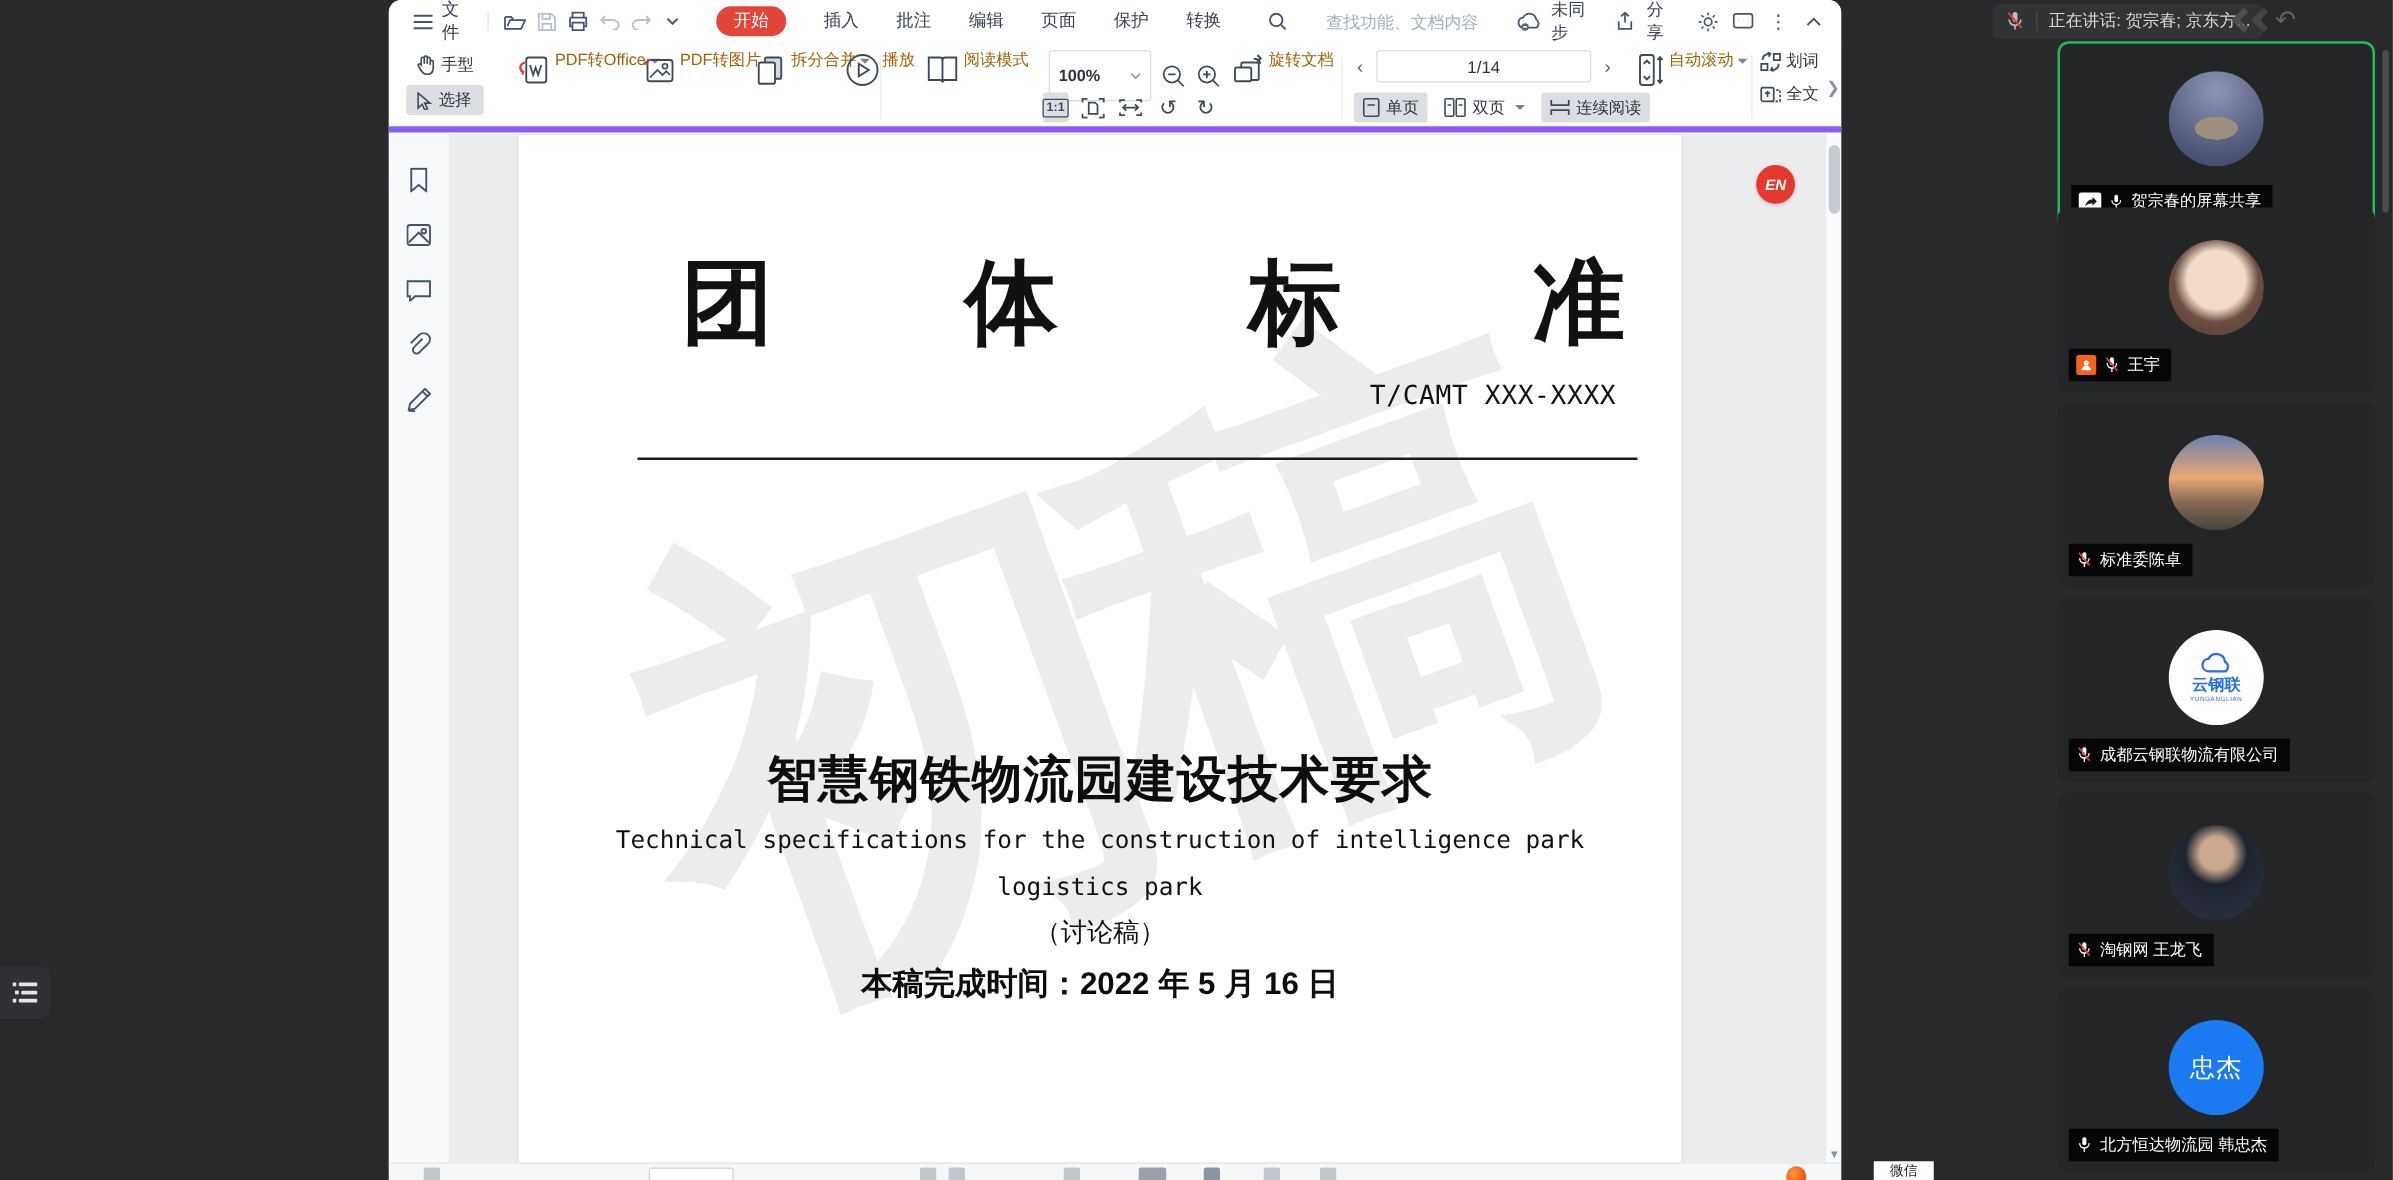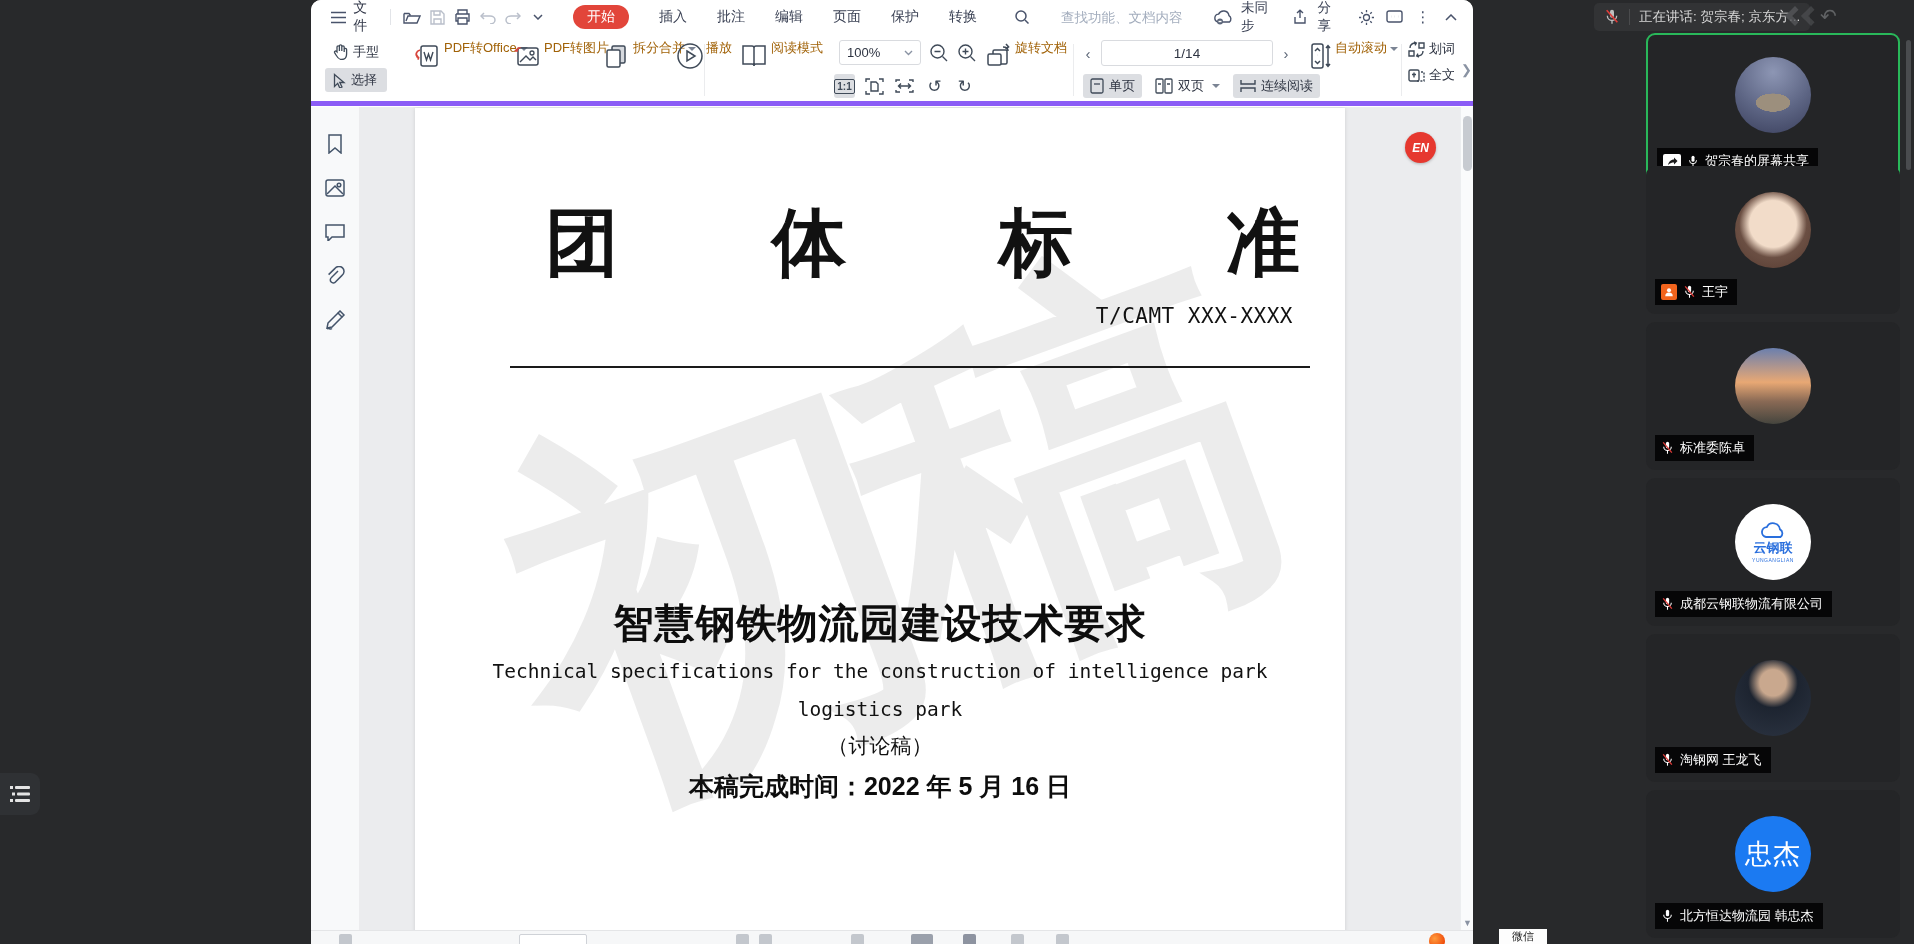--- a/index.html
+++ b/index.html
@@ -36,22 +36,22 @@
   .small-btns { position:absolute; left:14px; top:6px; display:flex; flex-direction:column; gap:4px; }
   .sbtn { display:flex; align-items:center; gap:5px; font-size:13px; color:#2e3442;
     padding:3px 8px; border-radius:3px; white-space:nowrap; }
   .sbtn.on { background:#dcdee2; }
   .bigbtn { position:absolute; top:5px; width:96px; display:flex; flex-direction:row;
     gap:2px; color:#a16207; font-size:13px; white-space:nowrap; }
   .bigbtn .ic { height:34px; display:flex; align-items:center; justify-content:center; }
   .caret { display:inline-block; width:0; height:0; border-left:4px solid transparent;
     border-right:4px solid transparent; border-top:4px solid #7b8494; margin-left:3px; vertical-align:middle;}
   .zoomrow { position:absolute; left:528px; top:6px; display:flex; align-items:center; gap:8px; }
-  .zoomsel { width:82px; height:25px; border:1px solid #d9dbdf; border-radius:3px;
-    display:flex; align-items:center; justify-content:space-between; padding:0 7px; font-size:13px; color:#2e3442; }
+  .zoomsel { width:82px; height:41px; border:1px solid #d9dbdf; border-radius:3px;
+    display:flex; align-items:center; justify-content:space-between; padding:0 7px; font-size:13px; color:#2e3442;font-weight:bold; }
   .viewrow { position:absolute; left:523px; top:40px; display:flex; align-items:center; gap:9px; }
   .vr-ic { width:21px; height:24px; display:flex; align-items:center; justify-content:center;
     border-radius:3px; color:#3f4a58; }
   .vr-ic.on { background:#dcdee2; }
   .one2one { font-size:10px; border:1.4px solid #3f4a58; border-radius:2px; padding:1px 2px; font-weight:bold; }
   .rot { font-size:17px; color:#3f4a58; }
   .pagenav { position:absolute; left:770px; top:6px; display:flex; align-items:center; gap:6px; }
   .pagebox { width:172px; height:26px; border:1px solid #d9dbdf; border-radius:3px;
     text-align:center; font-size:13.5px; color:#2e3442; outline:none;
     font-family:"Liberation Sans",sans-serif; }
@@ -127,21 +127,21 @@
   .avatar { position:absolute; left:50%; top:26px; transform:translateX(-50%);
     width:76px; height:76px; border-radius:50%; overflow:hidden; }
   .tile.speaking .avatar { top:22px; }
   .a1 { background:radial-gradient(38px 20px at 50% 60%, #9c8f7d 0 45%, transparent 46%),
         radial-gradient(circle at 50% 20%, #8d96b4, #5d6584 55%, #3a3f5c); }
   .a2 { background:radial-gradient(circle at 50% 42%, #f2dcc9 0 40%, #6b4f43 58%, #54392f); }
   .a3 { background:linear-gradient(180deg, #6a7fae 0%, #e8a874 45%, #8a6a55 70%, #45453e 100%); }
   .a4 { background:#fff; display:flex; flex-direction:column; align-items:center; justify-content:center; }
   .a5 { background:radial-gradient(circle at 50% 30%, #c9a88e 0 20%, #1d2430 38%, #2c3442 100%); }
   .a6 { background:#1b7af2; display:flex; align-items:center; justify-content:center;
-        color:#fff; font-size:27px; letter-spacing:1px; }
+        color:#fff; font-size:20px; letter-spacing:1px; }
   .logo-txt1 { color:#2a6fdd; font-size:13px; font-weight:bold; }
   .logo-txt2 { color:#2a6fdd; font-size:5px; letter-spacing:.5px; }
   .nameplate { position:absolute; left:9px; bottom:9px; display:flex; align-items:center; gap:6px;
     background:rgba(0,0,0,.82); padding:4px 9px 4px 6px; color:#fff; font-size:13px;
     white-space:nowrap; max-width:236px; overflow:hidden; }
   .badge-host { width:16px; height:16px; background:#f2641d; border-radius:2px;
     display:flex; align-items:center; justify-content:center; }
   .share-chip { width:18px; height:14px; background:#fff; border-radius:2px;
     display:flex; align-items:center; justify-content:center; }
   .panel-scroll { position:absolute; right:3px; top:40px; width:5px; height:130px;

